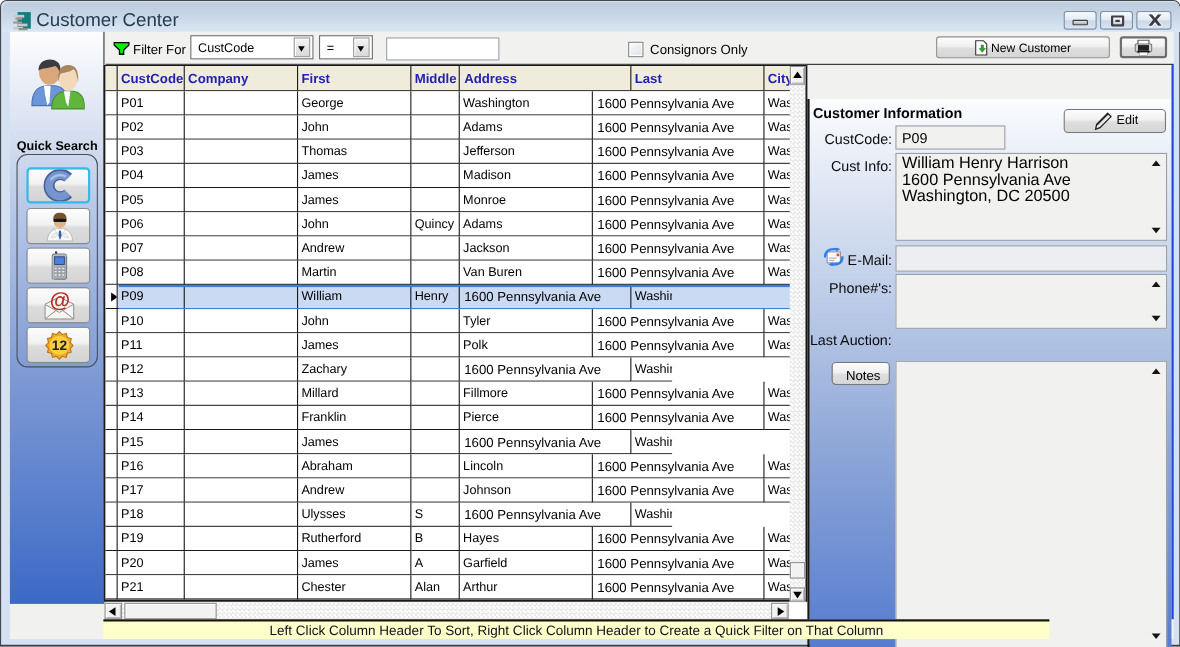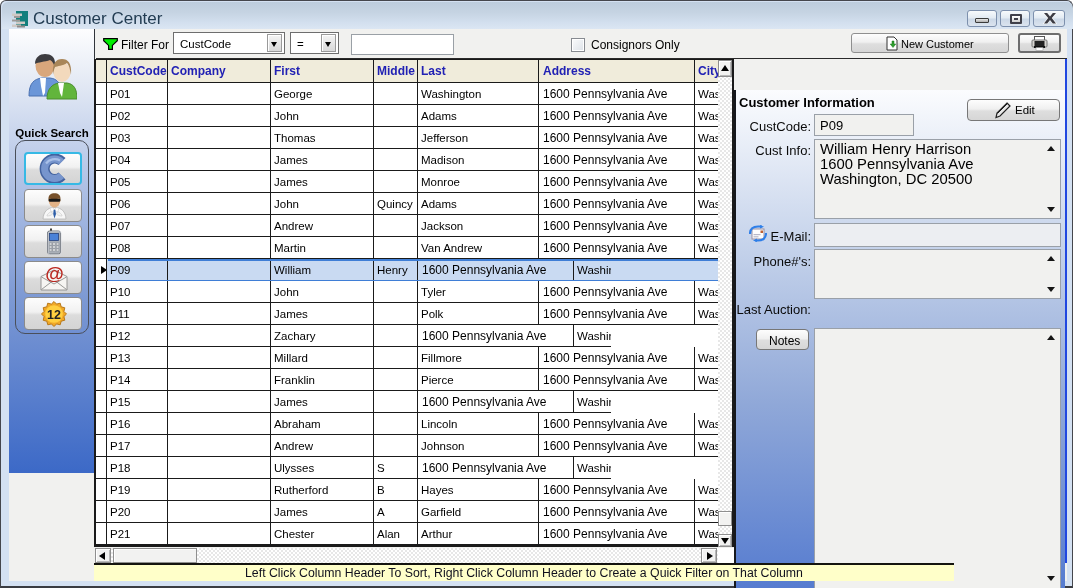--- a/index.html
+++ b/index.html
@@ -8,21 +8,21 @@
 #win { position:absolute; left:0; top:0; width:1073px; height:588px;
   background:#d4e1f2; border:1px solid #45474d; border-bottom:2px solid #3a3c42;
   border-radius:6px 6px 0 0; }
 #title { position:absolute; left:1px; top:1px; width:1071px; height:27px;
   background:linear-gradient(180deg,#bdcddd 0%,#c6d4e3 40%,#d2dfee 75%,#dbe6f3 100%);
   border-radius:6px 6px 0 0; }
 #title .txt { position:absolute; left:31px; top:7px; font-size:17px; color:#223c52; }
 
 #client { position:absolute; left:8px; top:28px; width:1058px; height:552px; background:#f1f1ef; }
 
-#side { position:absolute; left:0px; top:0px; width:86px; height:444px;
+#side { position:absolute; left:0px; top:0px; width:86px; height:520px;
   background:linear-gradient(180deg,#fdfdfe 0%,#e8edf6 10%,#b8c8e8 31%,#7e9ad4 60%,#3c69c7 100%);
   border-right:1px solid #30343a;text-decoration:underline; }
 #qs { position:absolute; left:0px; top:98px; width:86px; font-size:11.5px; font-weight:bold; color:#000; text-align:center; }
 #qsbox { position:absolute; left:6px; top:111px; width:74px; height:194px; border:1px solid #4a4f5a; border-radius:10px; }
 .sbtn { position:absolute; left:15px; width:58px; height:33px; border:1px solid #8b8b8b; border-radius:4px;
   background:linear-gradient(180deg,#fdfdfd 0%,#f1f1f1 45%,#dcdcdc 55%,#d4d4d4 100%); }
 .sbtn.sel { border:2px solid #36b9e5; }
 
 #tbar { position:absolute; left:87px; top:0px; width:971px; height:30px; background:#f1f1ef; border-bottom:1px solid #2a2a2a; }
 .combo { position:absolute; top:3px; height:22px; background:#fff; border:1px solid #6e6e6e; font-size:11.5px; color:#000; }
@@ -210,22 +210,22 @@
       </div>
     </div>
 
     <div id="grid">
       <div class="ghead">
           <div class="c ind"></div>
           <div class="c c1">CustCode</div>
           <div class="c c2">Company</div>
           <div class="c c3">First</div>
           <div class="c c4">Middle</div>
+          <div class="c c6" style="font-size:12px;">Address</div>
           <div class="c c5">Last</div>
-          <div class="c c6" style="font-size:12px;">Address</div>
           <div class="c c7">City</div>
         </div>
       <div class="grow">
           <div class="c ind"></div>
           <div class="c c1">P01</div>
           <div class="c c2"></div>
           <div class="c c3">George</div>
           <div class="c c4"></div>
           <div class="c c5">Washington</div>
           <div class="c c6">1600 Pennsylvania Ave</div>
@@ -290,21 +290,21 @@
           <div class="c c5">Jackson</div>
           <div class="c c6">1600 Pennsylvania Ave</div>
           <div class="c c7">Washington</div>
         </div>
 <div class="grow">
           <div class="c ind"></div>
           <div class="c c1">P08</div>
           <div class="c c2"></div>
           <div class="c c3">Martin</div>
           <div class="c c4"></div>
-          <div class="c c5">Van Andrew</div>
+          <div class="c c5">Van Buren</div>
           <div class="c c6">1600 Pennsylvania Ave</div>
           <div class="c c7">Washington</div>
         </div>
 <div class="grow hl">
           <div class="c ind">
             <span class="tri"></span>
           </div>
           <div class="c c1">P09</div>
           <div class="c c2"></div>
           <div class="c c3">William</div>
@@ -479,21 +479,21 @@
         <path d="M17 8 C17 13 14 15.5 9 15.5 L6 15.5" fill="none" stroke="#2f7fe8" stroke-width="2.2"></path>
         <path d="M8 13.5 L4 15.4 L8 17 Z" fill="#2f7fe8"></path>
       </svg>
       <div class="plabel" style="left:0px;top:139px;width:75px;">E-Mail:</div>
       <div class="pfield" style="top:133px;height:24px;background:#eceef2;"></div>
       <div class="plabel" style="left:0px;top:164px;width:75px;">Phone#'s:</div>
       <div class="pfield" style="top:159px;height:50px;">
           <span class="uparr"></span>
           <span class="dnarr"></span>
         </div>
-      <div class="plabel" style="left:0px;top:212px;width:75px;">Last Auction:</div>
+      <div class="plabel" style="left:0px;top:212px;width:75px;text-align:center;">Last Auction:</div>
       <div class="gbtn" style="left:20px;top:239px;width:53px;height:21px;border-radius:4px;border-color:#777;">
           <span class="abs" style="left:12px;top:4px;font-size:12px;">Notes</span>
         </div>
       <div class="pfield" style="top:238px;height:262px;">
           <span class="uparr"></span>
           <span class="dnarr" style="bottom:8px;"></span>
         </div>
     </div>
     <div id="bluline"></div>
 

